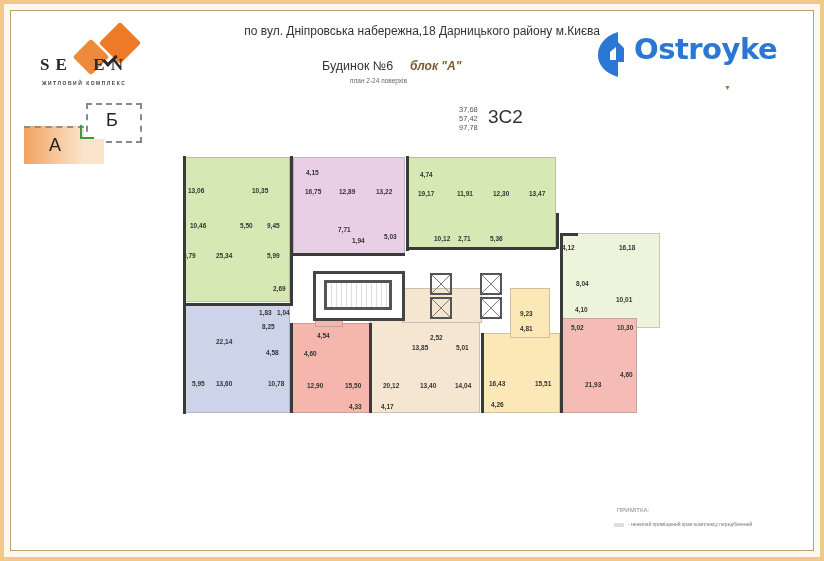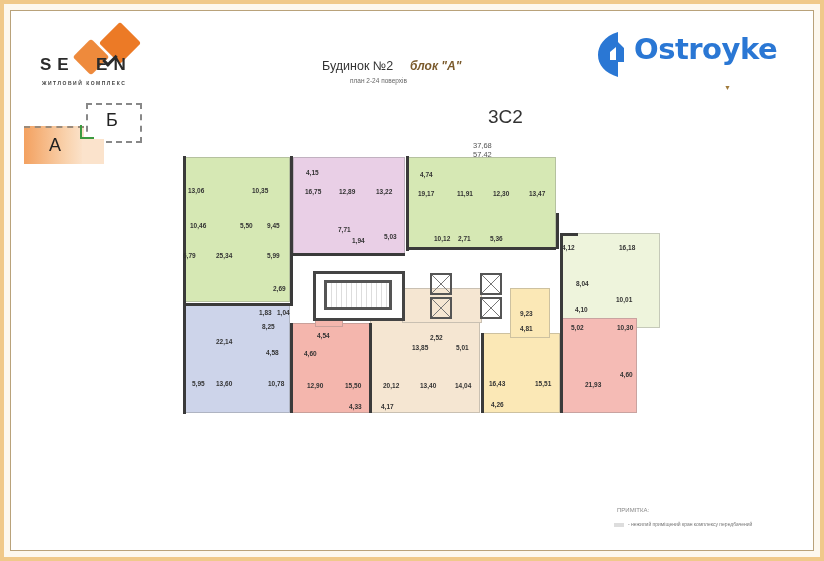--- a/index.html
+++ b/index.html
@@ -10,21 +10,21 @@
     border: 4px solid #f0c98a; background: #fdf8ee; }
   .frame-inner { position: absolute; left: 6px; top: 6px; right: 6px; bottom: 6px;
     border: 1px solid #b9a27a; background: #fff; }
 
   
   .seven-logo { position: absolute; left: 30px; top: 28px; width: 120px; height: 60px; }
   .seven-sq1 { position: absolute; left: 75px; top: 0px; width: 30px; height: 30px; background: #ec7a26;
     transform: rotate(45deg); border-radius: 3px; }
   .seven-sq2 { position: absolute; left: 48px; top: 16px; width: 26px; height: 26px; background: #ee8a3c;
     transform: rotate(45deg); border-radius: 3px; }
-  .seven-text { position: absolute; left: 10px; top: 27px; font-family: Liberation Sans, sans-serif;
+  .seven-text { position: absolute; left: 10px; top: 27px; font-family: Liberation Serif, serif;
     font-weight: bold; font-size: 17px; letter-spacing: 6px; color: #2b2b2b; }
   .seven-check { position: absolute; left: 73px; top: 27px; width: 14px; height: 8px;
     border-left: 3px solid #2b2b2b; border-bottom: 3px solid #2b2b2b; transform: rotate(-45deg); }
   .seven-sub { position: absolute; left: 12px; top: 52px; font-size: 5px; letter-spacing: 1.5px;
     color: #444; font-weight: bold; }
 
   
   .keyplan { position: absolute; left: 24px; top: 103px; width: 125px; height: 60px; }
   .kp-b { position: absolute; left: 62px; top: 0; width: 56px; height: 40px; background: #fff;
     border: 2px dashed #888; }
@@ -46,22 +46,22 @@
     font-weight: bold; font-style: italic; }
   .plan { position: absolute; left: 350px; top: 77px; font-size: 6.5px; color: #666; }
 
   
   .ost-mark { position: absolute; left: 596px; top: 30px; width: 30px; height: 48px; }
   .ost-text { position: absolute; left: 634px; top: 32px; font-family: "DejaVu Sans", sans-serif;
     font-weight: bold; font-size: 29px; color: #2a77d4; letter-spacing: -0.5px; }
   .ost-tri { position: absolute; left: 724px; top: 84px; font-size: 7px; color: #a07a3a; }
 
   
-  .atype-areas { position: absolute; left: 473px; top: 105px; font-size: 7.5px; color: #555;
-    line-height: 9px; margin-top: 36px; }
+  .atype-areas { position: absolute; left: 459px; top: 105px; font-size: 7.5px; color: #555;
+    line-height: 9px; }
   .atype-code { position: absolute; left: 488px; top: 106px; font-size: 19px; color: #333; }
 
   
   .plan-wrap { position: absolute; left: 180px; top: 153px; width: 490px; height: 270px; }
   .room { position: absolute; border: 1px solid rgba(120,120,120,0.35); }
   .green { background: #d6e8b4; }
   .pink  { background: #e9cfe6; }
   .blue  { background: #cdd4ea; }
   .salmon{ background: #f4b6ad; }
   .beige { background: #f5e6d2; }
@@ -101,22 +101,23 @@
 <div class="keyplan">
   <div class="kp-b"></div>
   <div class="kp-a"></div>
   <div class="kp-a-ext"></div>
   <div class="kp-green"></div>
   <span class="kp-label" style="left:82px; top:7px;">Б</span>
   <span class="kp-label" style="left:25px; top:32px;">А</span>
 </div>
 
 <div class="hdr">
-</div>
-<div class="bud">Будинок №2</div>
+  <div class="hdr-line2">по вул. Дніпровська набережна,18 Дарницького району м.Києва</div>
+</div>
+<div class="bud">Будинок №6</div>
 <div class="blok">блок "А"</div>
 <div class="plan">план 2-24 поверхів</div>
 
 <svg class="ost-mark" viewBox="0 0 30 48">
   <path d="M22 2 C8 6 2 16 2 25 C2 35 9 43 22 47 L22 32 L28 32 L28 18 L22 12 Z" fill="#2a77d4"></path>
   <path d="M14 22 L20 17 L20 30 L14 30 Z" fill="#fff"></path>
 </svg>
 <div class="ost-text">Ostroyke</div>
 <div class="ost-tri">▼</div>
 

